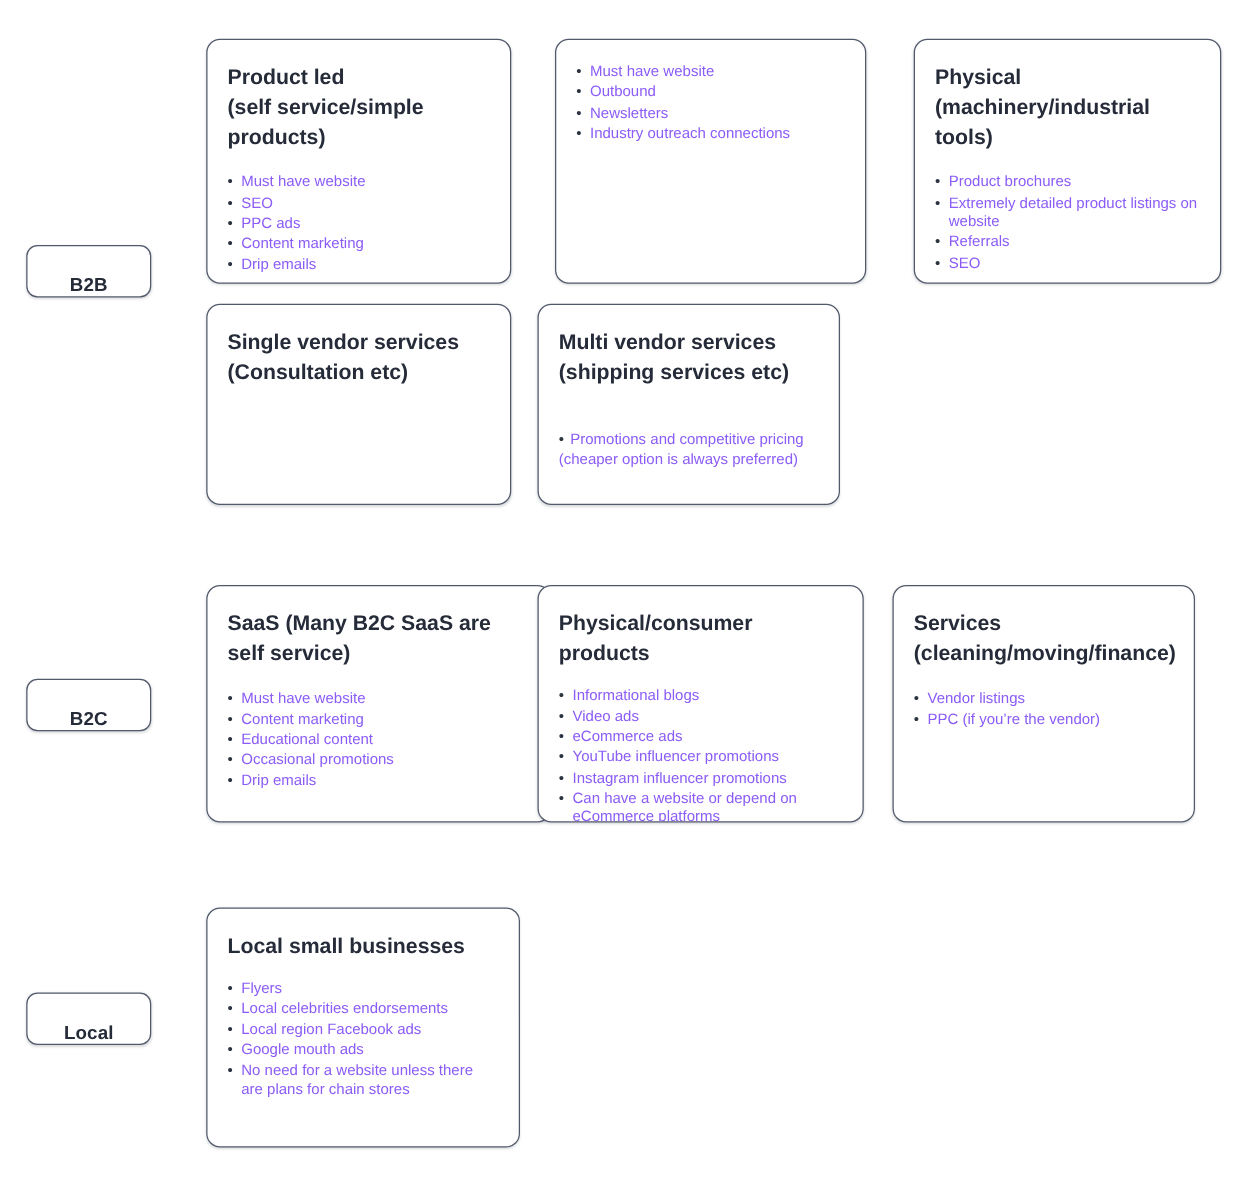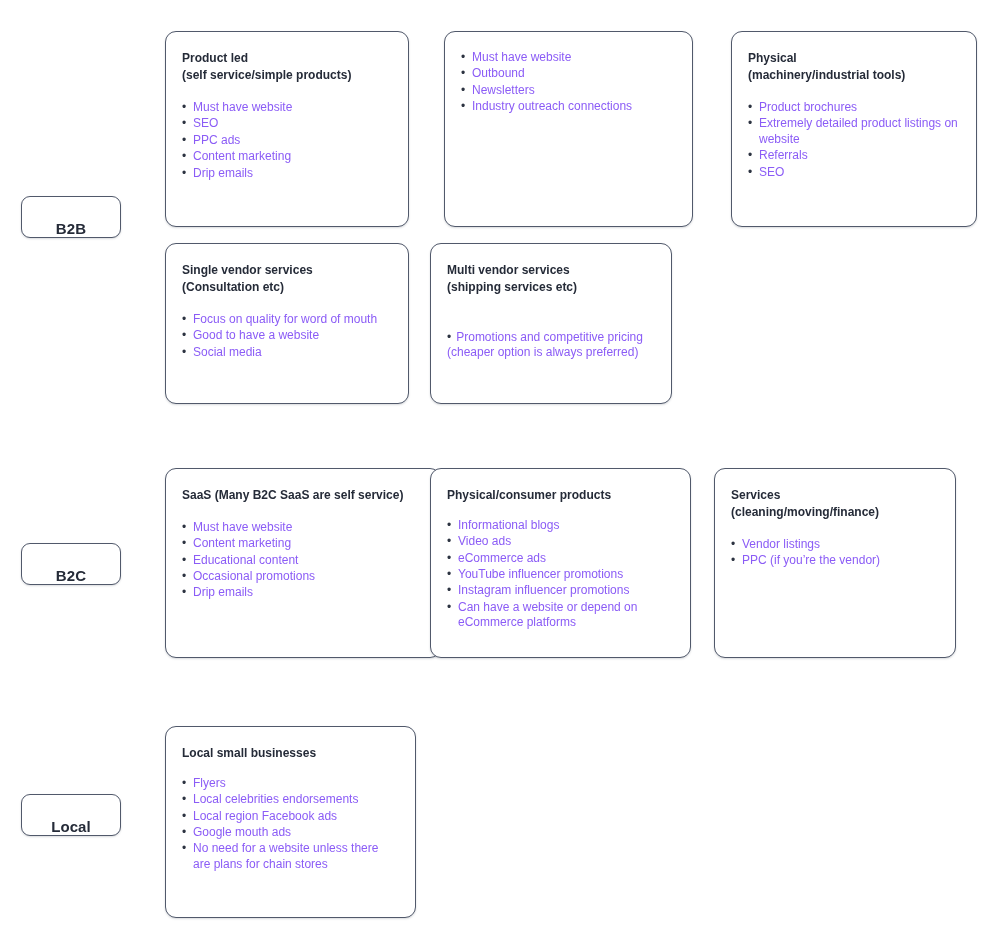--- a/index.html
+++ b/index.html
@@ -47,21 +47,21 @@
     border: 1.4px solid #51596b;
     border-radius: 11px;
     background: #ffffff;
     box-shadow: 0 1px 2px rgba(40,48,64,0.18);
     overflow: hidden;
   }
   .card-inner {
     padding: 18px 16px 14px 16px;
   }
   .card-title {
-    font-size: 12px;
+    font-size: 17px;
     font-weight: bold;
     line-height: 1.42;
     color: #252b38;
     margin: 0 0 16px 0;
     white-space: pre-line;
   }
   .card-title.tight {
     margin-bottom: 14px;
   }
   .bullets {
@@ -148,25 +148,20 @@
         <li>Referrals</li>
         <li>SEO</li>
       </ul>
     </div>
   </div>
 
   <div class="card" style="left:165px; top:243px; width:244px; height:161px;">
     <div class="card-inner">
       <div class="card-title">Single vendor services
 (Consultation etc)</div>
-      <ul class="bullets">
-        <li>Focus on quality for word of mouth</li>
-        <li>Good to have a website</li>
-        <li>Social media</li>
-      </ul>
     </div>
   </div>
 
   <div class="card" style="left:430px; top:243px; width:242px; height:161px;">
     <div class="card-inner">
       <div class="card-title tight">Multi vendor services
 (shipping services etc)</div>
       <div class="spacer-top"></div>
       <ul class="bullets nohang">
         <li>Promotions and competitive pricing (cheaper option is always preferred)</li>

